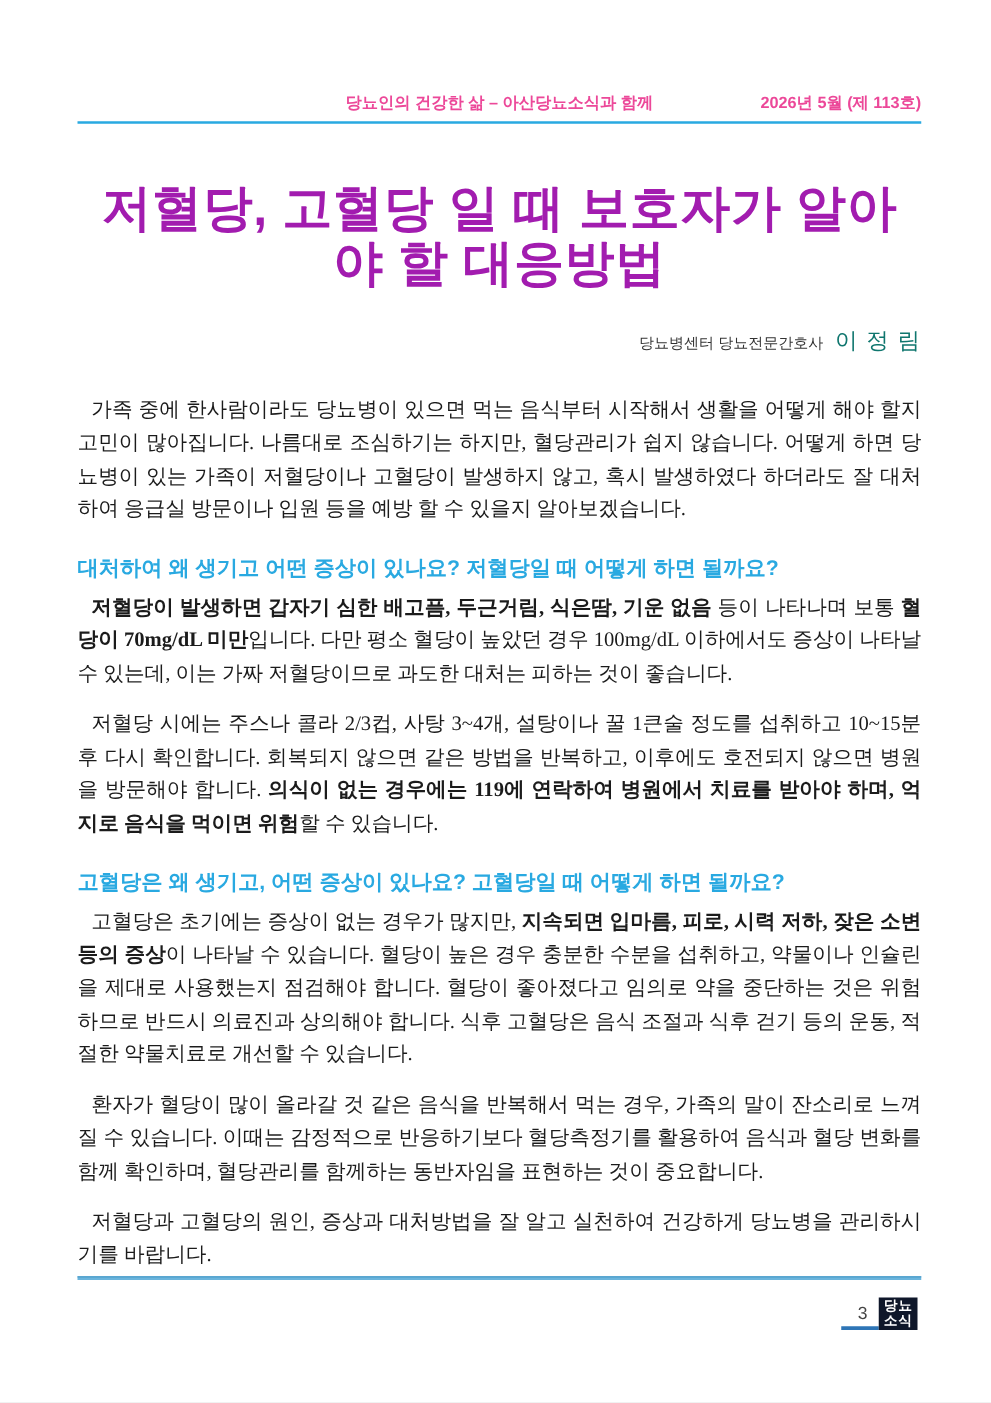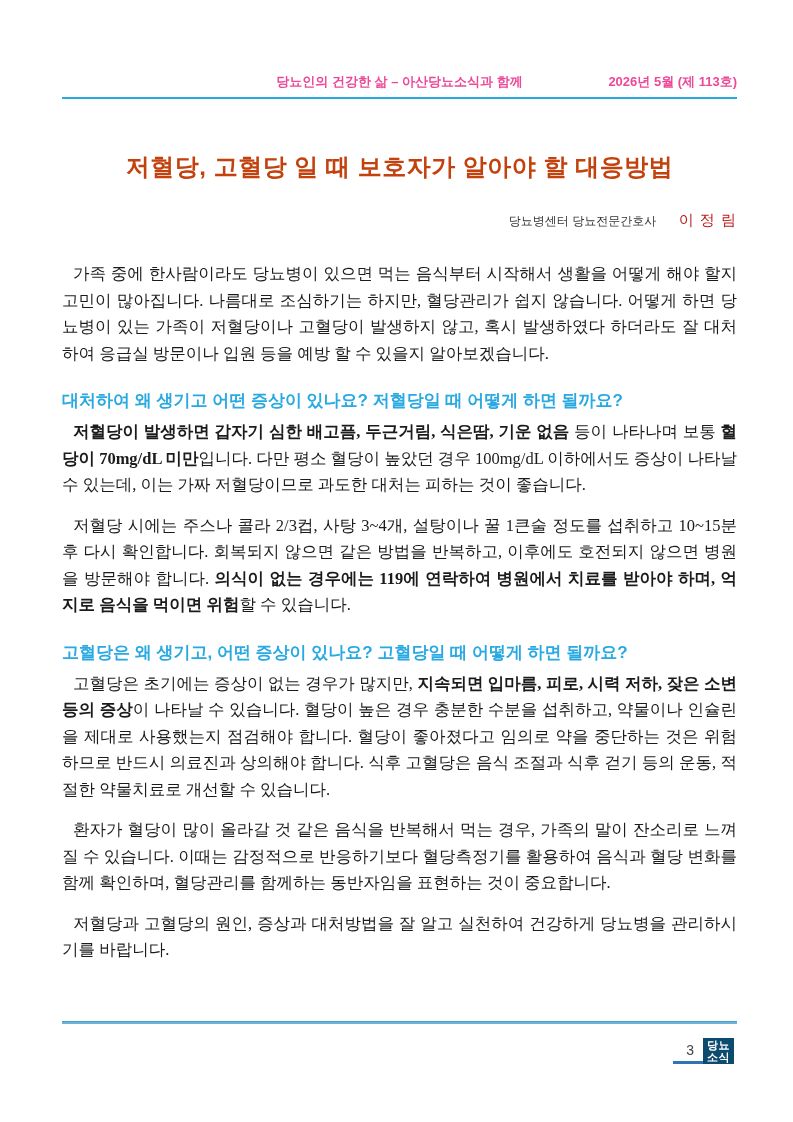--- a/index.html
+++ b/index.html
@@ -32,36 +32,36 @@
     font-weight:600;
   }
   .header-rule{
     margin-top:6px;height:2px;background:#29a9e1;border:none;
   }
   
   .article-title{
     margin-top:46px;
     text-align:center;
     font-family:"Liberation Sans","DejaVu Sans",sans-serif;
-    font-size:24px;
+    font-size:40px;
     font-weight:800;
     letter-spacing:0.5px;
-    color:#c2410c;
+    color:#a21caf;
     line-height:44px;
   }
   .byline{
     margin-top:22px;
     text-align:right;
     font-family:"Liberation Sans","DejaVu Sans",sans-serif;
   }
   .byline-affiliation{
     font-size:12px;color:#333333;
   }
   .byline-name{
-    font-size:15px;color:#b91c1c;letter-spacing:1px;margin-left:18px;
+    font-size:18px;color:#0f766e;letter-spacing:1px;margin-left:5px;
   }
   
   .body-text{margin-top:31px;}
   .para{
     margin:0;
     font-size:16.5px;
     line-height:26.5px;
     text-align:justify;
     text-indent:11px;
     color:#1b1b1b;
@@ -89,21 +89,21 @@
   }
   .page-number-wrap{
     font-family:"Liberation Sans","DejaVu Sans",sans-serif;
     font-size:14px;color:#444444;
     padding:0 9px 3px 13px;
     border-bottom:3px solid #2e75b6;
     line-height:16px;
   }
   .newsletter-badge{
     width:31px;height:26px;
-    background:#0c4a6e;
+    background:#0f172a;
     color:#ffffff;
     font-family:"Liberation Sans","DejaVu Sans",sans-serif;
     font-size:11px;font-weight:800;
     line-height:12px;
     display:flex;flex-direction:column;
     align-items:center;justify-content:center;
     letter-spacing:0.5px;
   }
 </style>
 </head>

